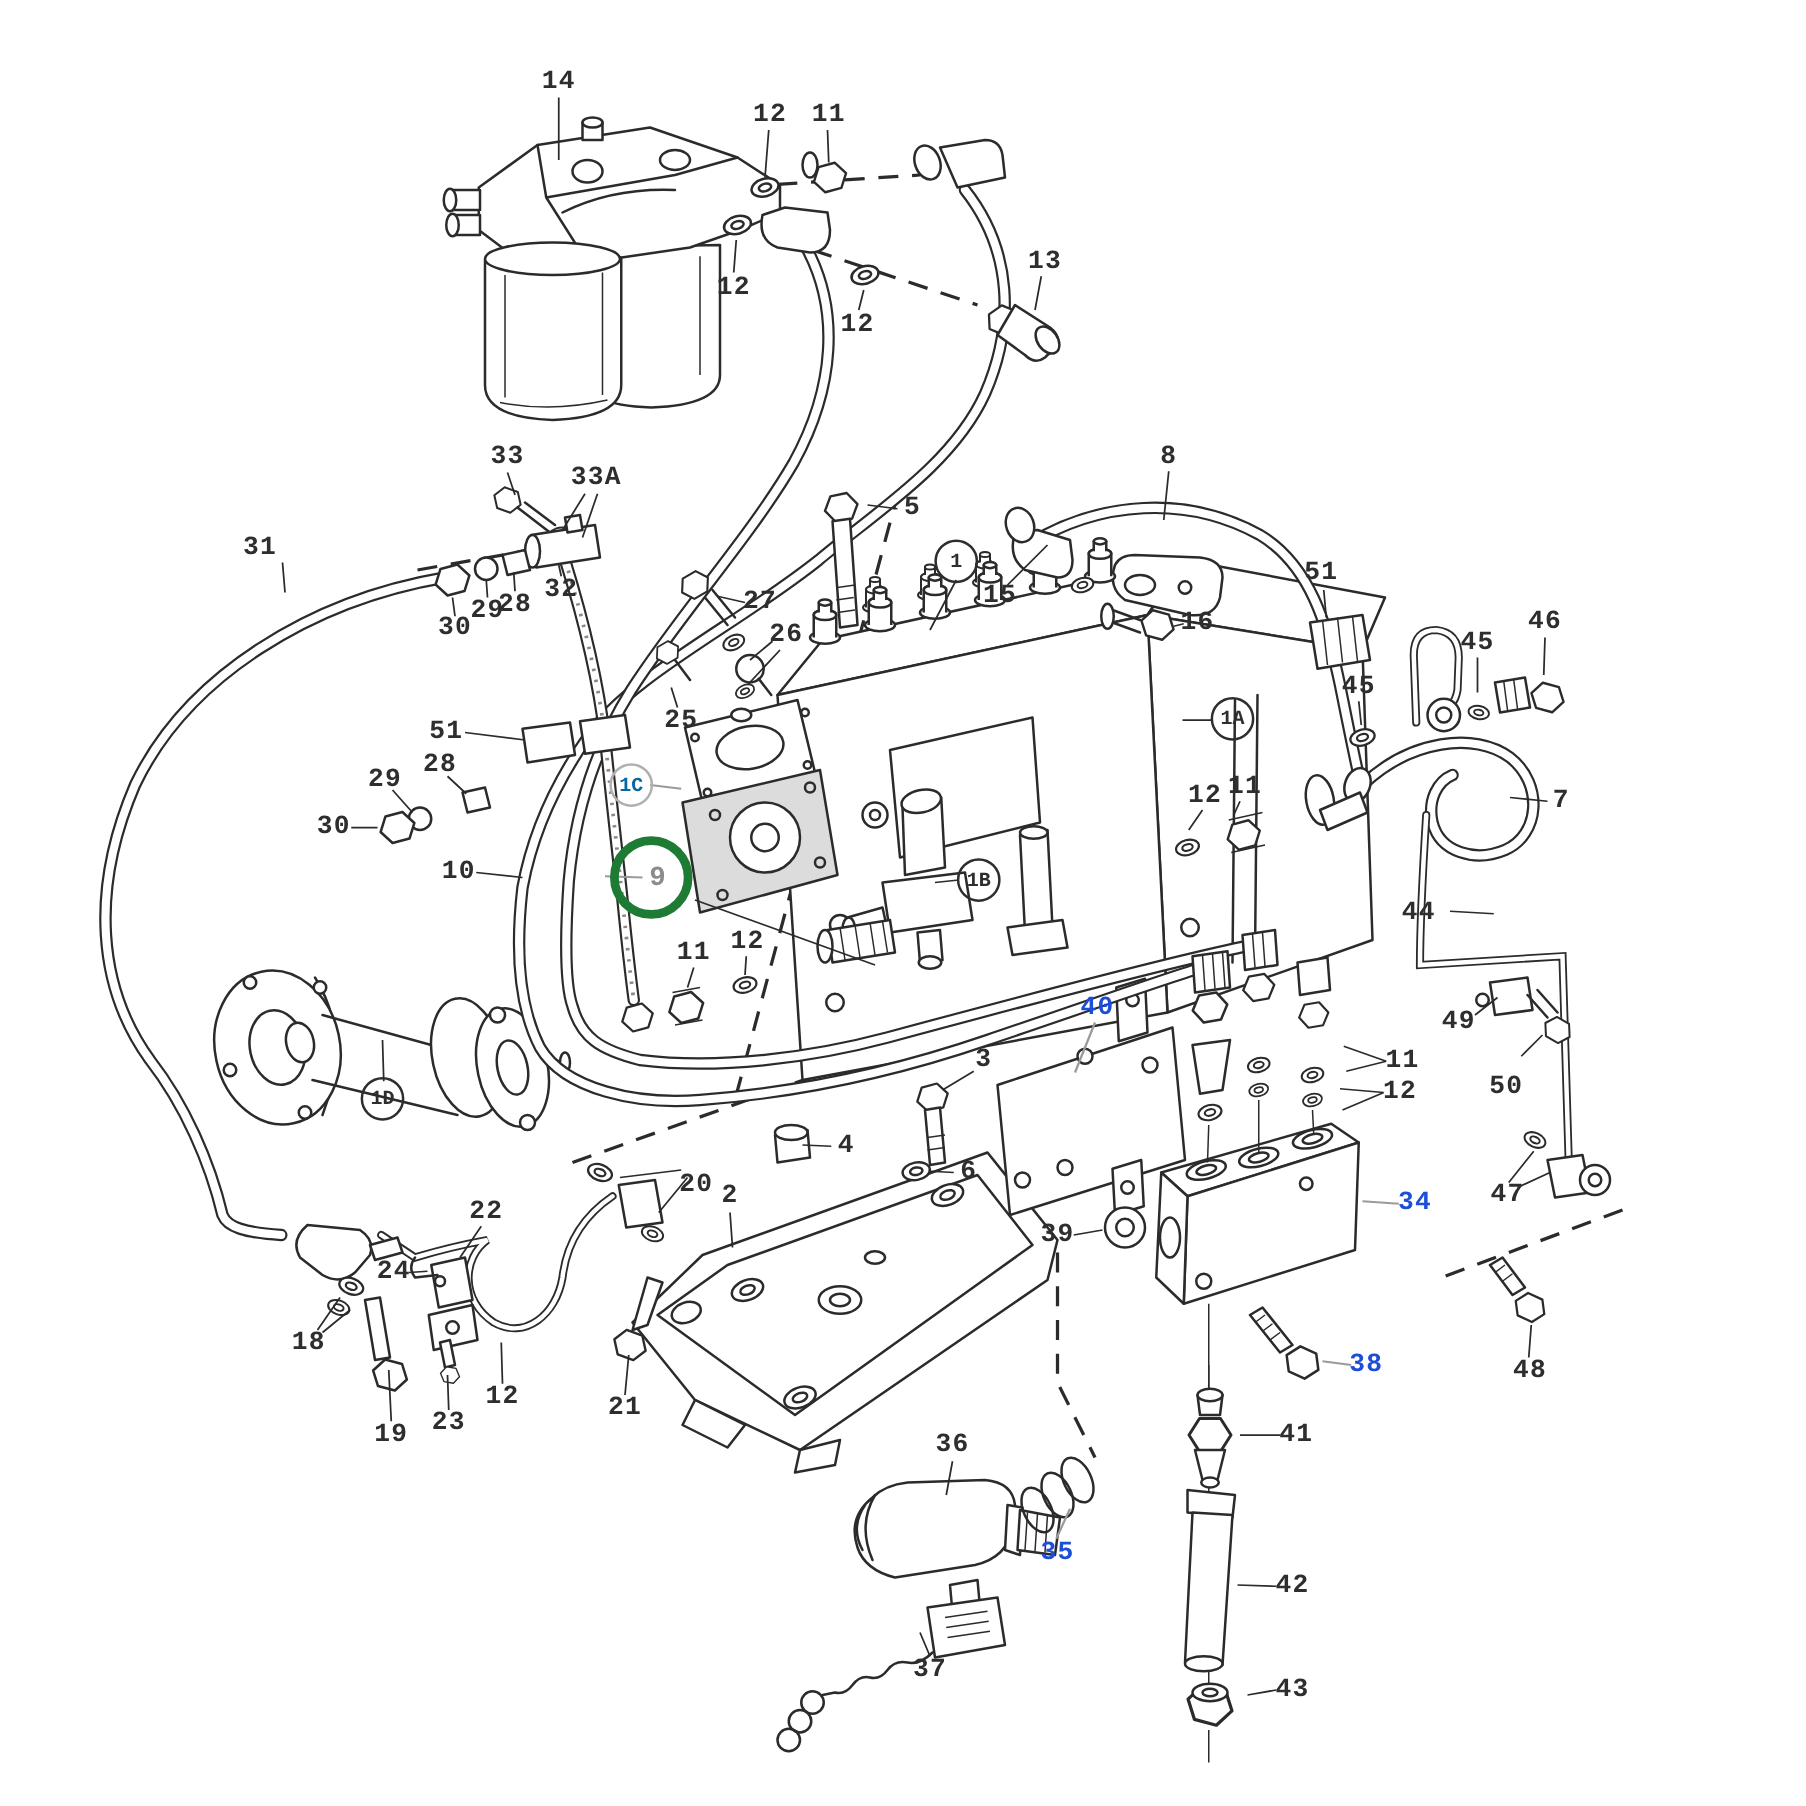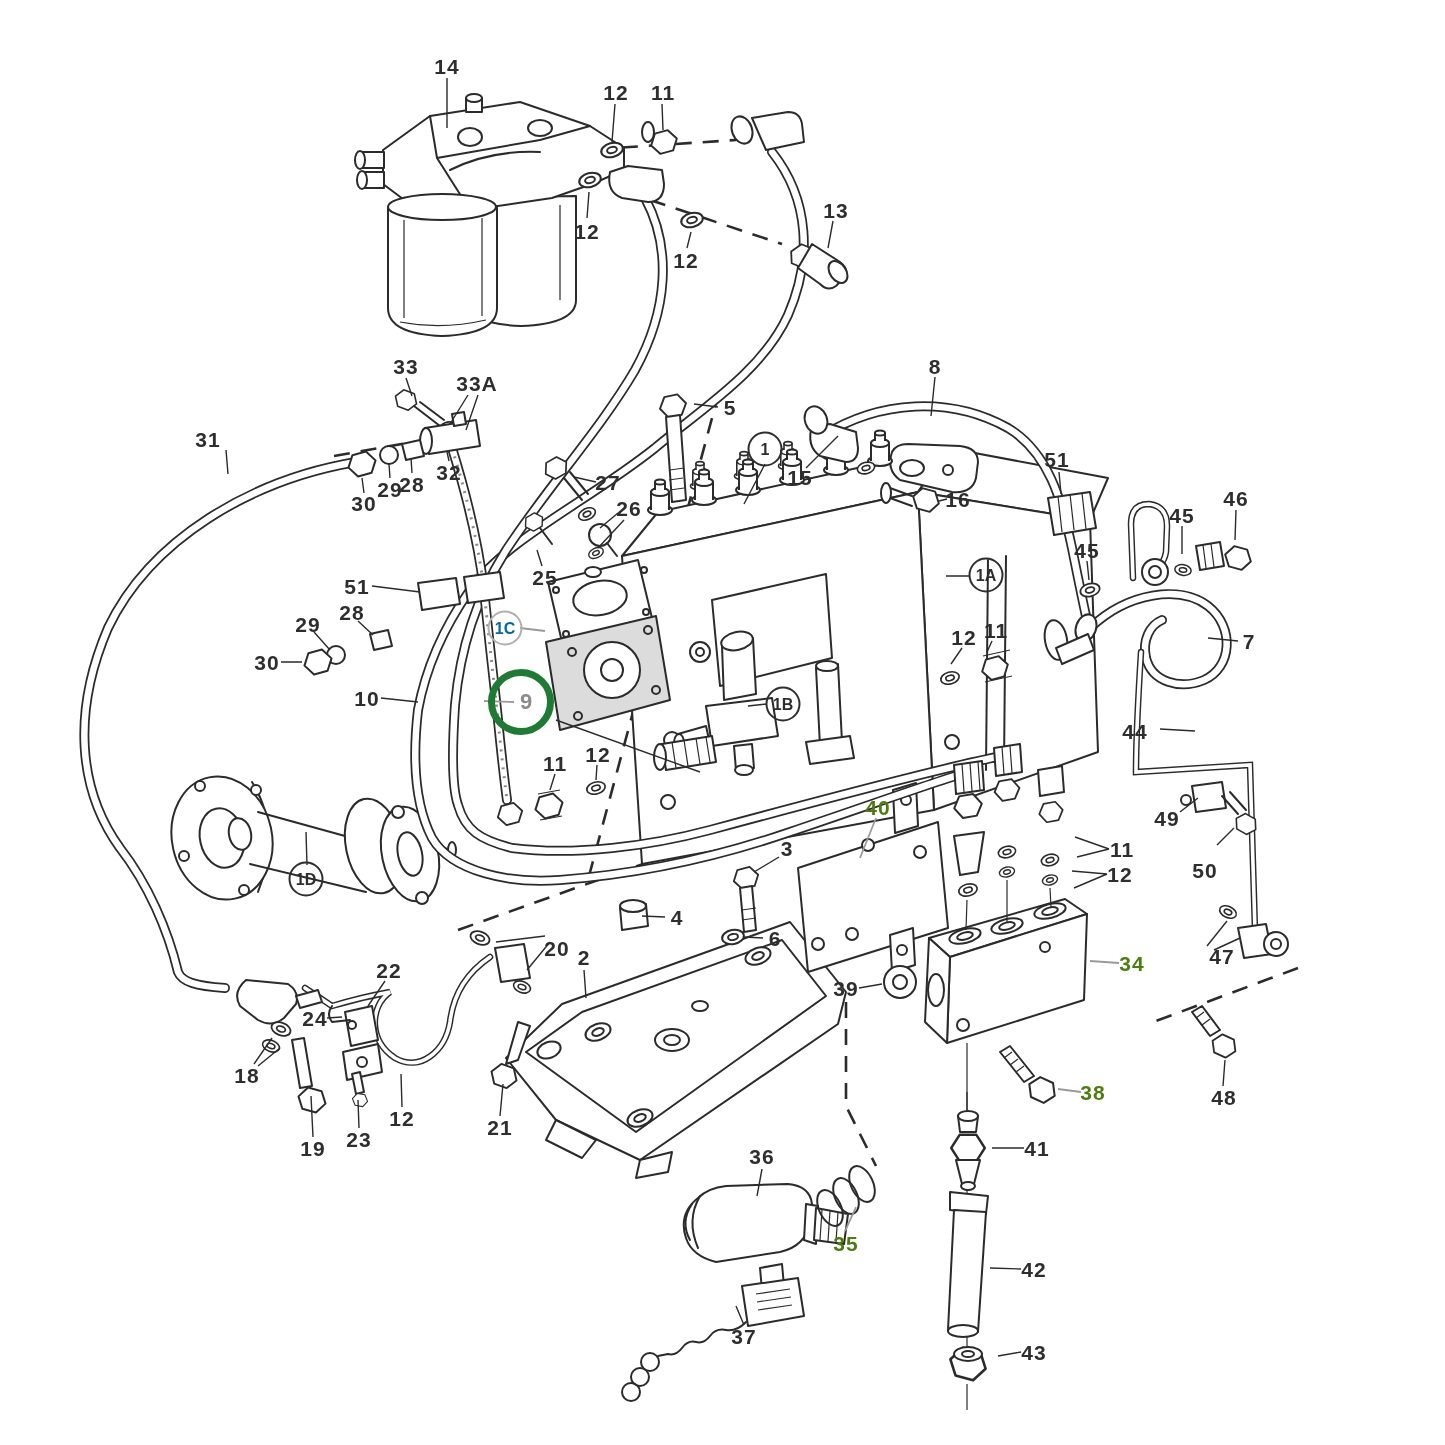--- a/index.html
+++ b/index.html
@@ -1,22 +1,22 @@
 <!DOCTYPE html>
 <html><head>
 <meta charset="utf-8">
 <style>
   html,body{margin:0;padding:0;background:#fff;}
   #stage{position:relative;width:1445px;height:1445px;background:#ffffff;overflow:hidden;
-         font-family:Liberation Sans, sans-serif;}
+         font-family:Liberation Mono, monospace;}
   #art{position:absolute;left:0;top:0;}
   #labels{position:absolute;left:0;top:0;width:100%;height:100%;pointer-events:none;}
   .callout{position:absolute;transform:translate(-50%,-50%);font-size:21px;font-weight:600;
            color:#2e2e2e;letter-spacing:1px;white-space:nowrap;line-height:1;}
-  .callout.gray{color:#4d7c0f;}
+  .callout.gray{color:#1d4ed8;}
   .callout.circled{width:31px;height:31px;border:2.3px solid #2e2e2e;border-radius:50%;
            display:flex;align-items:center;justify-content:center;font-size:16px;letter-spacing:0;}
   .callout.circled.gray{border-color:#b0b0b0;color:#0369a1;}
   .ring{position:absolute;transform:translate(-50%,-50%);width:52px;height:52px;
         border:7px solid #1e7b34;border-radius:50%;display:flex;align-items:center;
         justify-content:center;background:transparent;}
   .hl-num{font-size:22px;font-weight:600;color:#8c8c8c;padding-left:10px;}
   
   .ln{fill:none;stroke:#2b2b2b;stroke-width:2;stroke-linecap:round;stroke-linejoin:round;}
   .fw{fill:#ffffff;stroke:#2b2b2b;stroke-width:2;stroke-linejoin:round;}
@@ -484,21 +484,21 @@
       <div class="callout circled" style="left: 986px; top: 575px;">1A</div>
       <div class="callout" style="left: 964px; top: 637px;">12</div>
       <div class="callout" style="left: 996px; top: 630px;">11</div>
       <div class="callout" style="left: 1249px; top: 641px;">7</div>
       <div class="callout" style="left: 1135px; top: 731px;">44</div>
       <div class="callout" style="left: 1167px; top: 818px;">49</div>
       <div class="callout" style="left: 1205px; top: 852px; margin-top: 18px;">50</div>
       <div class="callout" style="left: 1122px; top: 849px;">11</div>
       <div class="callout" style="left: 1120px; top: 874px;">12</div>
       <div class="callout gray" style="left: 1132px; top: 963px;">34</div>
-      <div class="callout" style="left: 1206px; top: 956px; margin-left: 16px;">47</div>
+      <div class="callout" style="left: 1206px; top: 956px;">47</div>
       <div class="callout circled gray" style="left: 505px; top: 628px;">1C</div>
       <div class="callout circled" style="left: 783px; top: 704px;">1B</div>
       <div class="callout circled" style="left: 306px; top: 879px;">1D</div>
       <div class="callout" style="left: 555px; top: 763px;">11</div>
       <div class="callout" style="left: 598px; top: 754px;">12</div>
       <div class="callout gray" style="left: 878px; top: 807px;">40</div>
       <div class="callout" style="left: 787px; top: 848px;">3</div>
       <div class="callout" style="left: 677px; top: 917px;">4</div>
       <div class="callout" style="left: 775px; top: 938px;">6</div>
       <div class="callout" style="left: 846px; top: 988px;">39</div>

